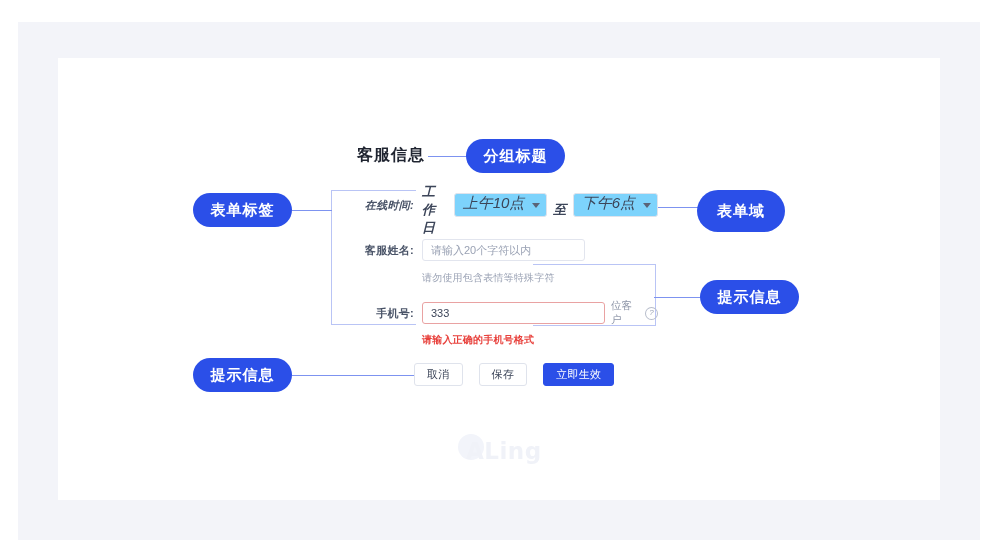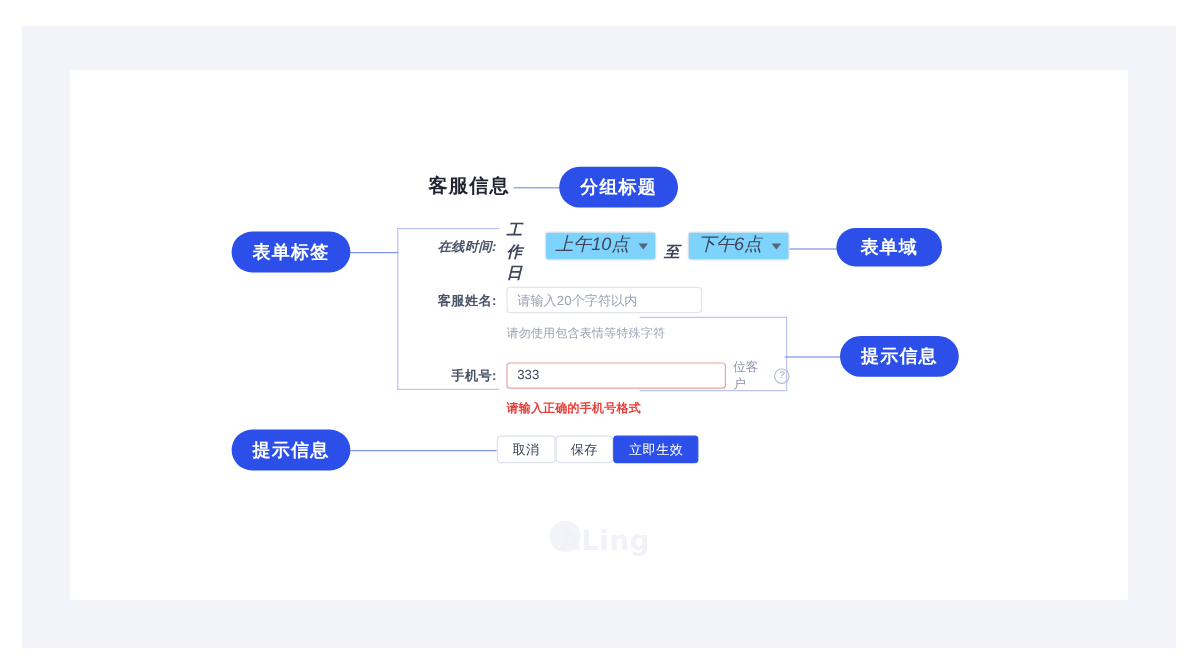--- a/index.html
+++ b/index.html
@@ -26,21 +26,21 @@
   .watermark span{position:relative;}
 
   
   .pill{
     position:absolute;display:flex;align-items:center;justify-content:center;
     background:#2b4fe8;color:#ffffff;border-radius:999px;
     font-size:15px;font-weight:700;letter-spacing:1px;white-space:nowrap;
   }
   #pill-group{left:466px;top:139px;width:99px;height:34px;}
   #pill-formlabel{left:193px;top:193px;width:99px;height:34px;}
-  #pill-formfield{left:697px;top:190px;width:88px;height:32px;}
+  #pill-formfield{left:697px;top:190px;width:88px;height:42px;}
   #pill-hint{left:700px;top:280px;width:99px;height:34px;}
   #pill-actions{left:193px;top:358px;width:99px;height:34px;}
 
   
   .line{position:absolute;background:#7d93f0;height:1px;}
   .bracket{position:absolute;border:1px solid #b9c4f5;}
 
   
   .section-title{
     position:absolute;left:357px;top:145px;font-size:16px;font-weight:700;
@@ -83,21 +83,21 @@
     font-size:10px;color:#e8413c;font-weight:700;margin:5px 0 0 64px;letter-spacing:.2px;
   }
   .suffix{font-size:10.5px;color:#8b93a6;display:flex;align-items:center;gap:3px;}
   .qmark{
     width:11px;height:11px;border:1px solid #b7bdcb;border-radius:50%;
     display:inline-flex;align-items:center;justify-content:center;
     font-size:8px;color:#9aa2b4;line-height:1;
   }
 
   
-  .buttons{position:absolute;left:414px;top:363px;display:flex;gap:0;}
+  .buttons{position:absolute;left:414px;top:363px;display:flex;gap:16px;}
   .btn{
     height:23px;min-width:46px;padding:0 12px;border:1px solid #dfe3ec;background:#fff;
     border-radius:3px;font-size:11px;color:#3c4559;display:flex;align-items:center;
     justify-content:center;box-sizing:border-box;letter-spacing:.3px;
   }
   .btn.primary{background:#2b4fe8;border-color:#2b4fe8;color:#fff;min-width:66px;}
 </style>
 </head>
 <body>
 

